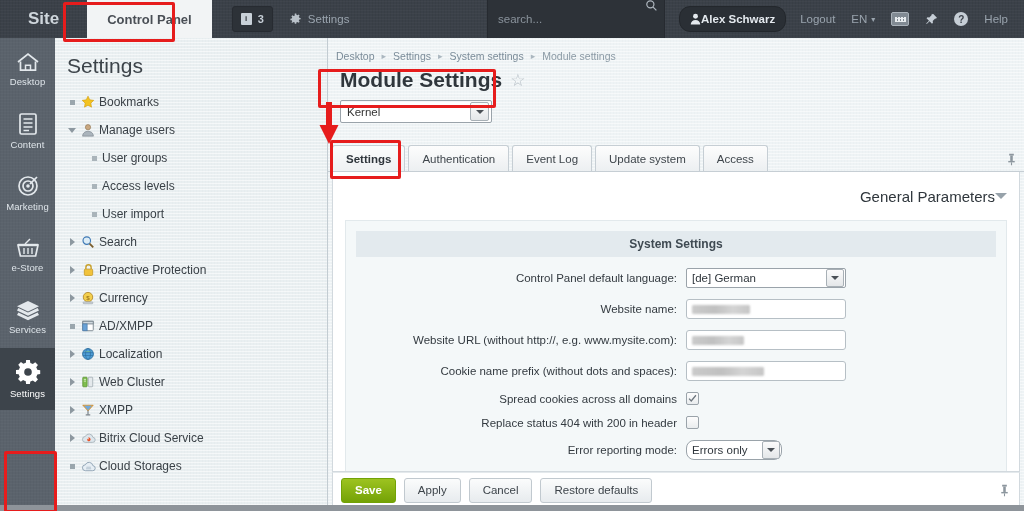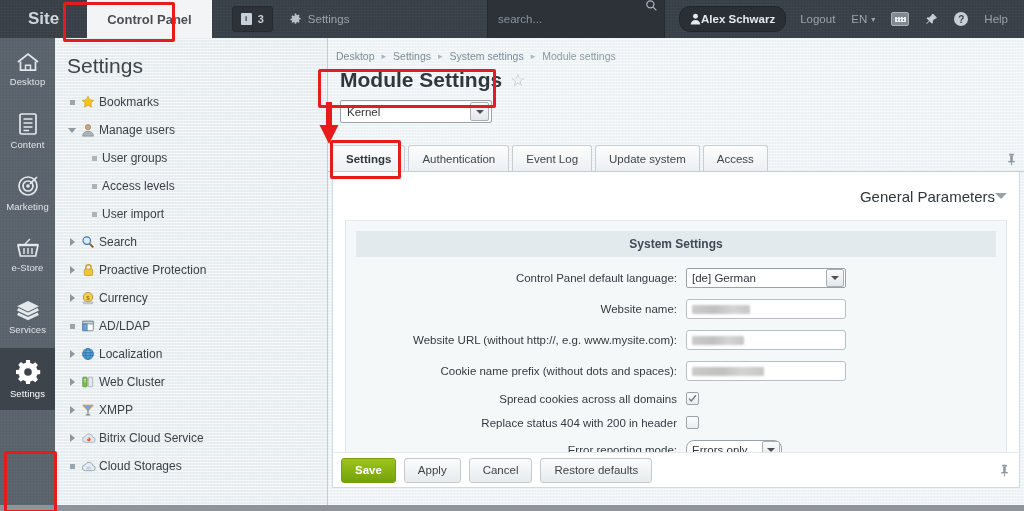--- a/index.html
+++ b/index.html
@@ -207,21 +207,21 @@
     background:linear-gradient(90deg,#c9c9c9,#bdbdbd 40%,#d2d2d2 70%,#c4c4c4);
     filter:blur(1.1px);opacity:.95;}
   .chk{
     width:13px;height:13px;border:1px solid #9aa3aa;border-radius:2px;
     background:linear-gradient(#fdfdfd,#e9ecee);display:flex;align-items:center;justify-content:center;
     cursor:pointer;box-sizing:border-box;
   }
   .chk .tick{width:9px;height:9px;}
 
   .btnbar{
-    position:absolute;left:4px;top:414px;width:688px;height:36px;box-sizing:border-box;
+    position:absolute;left:4px;top:434px;width:688px;height:36px;box-sizing:border-box;
     background:#ffffff;border:1px solid #d2d9de;border-top:1px solid #e4e9ec;
     display:flex;align-items:center;padding-left:8px;gap:8px;
   }
   .btn{
     height:23px;padding:0 13px;display:flex;align-items:center;justify-content:center;
     font-size:11.5px;color:#3d444a;border:1px solid #c1c9cf;border-radius:3px;
     background:linear-gradient(#fbfcfc,#e7ebee);cursor:pointer;
   }
   .btn.primary{
     color:#fff;font-weight:bold;border:1px solid #72a206;
@@ -459,21 +459,21 @@
         <span class="tw">
             <i class="tw-dot"></i>
           </span>
         <span class="ti">
           <svg width="14" height="14" viewBox="0 0 16 16">
             <rect x="2" y="2.6" width="12" height="10.8" rx="1" fill="#ffffff" stroke="#7e8a93" stroke-width="1.1"></rect>
             <rect x="2" y="2.6" width="12" height="3" fill="#d1dae0" stroke="#7e8a93" stroke-width="1.1"></rect>
             <rect x="2" y="5.6" width="5" height="7.8" fill="#6aa2d6" stroke="#4c7aa7" stroke-width=".8"></rect>
           </svg>
         </span>
-        <span>AD/LDAP</span>
+        <span>AD/XMPP</span>
       </div>
 
       <div class="tnode">
         <span class="tw">
             <i class="tw-right"></i>
           </span>
         <span class="ti">
           <svg width="14" height="14" viewBox="0 0 16 16">
             <circle cx="8" cy="8" r="6.2" fill="#4f9fd8" stroke="#2e6f9f" stroke-width="1"></circle>
             <path d="M2.2 6.5h11.6M2.2 9.8h11.6" stroke="#2e6f9f" stroke-width=".8" fill="none"></path>

